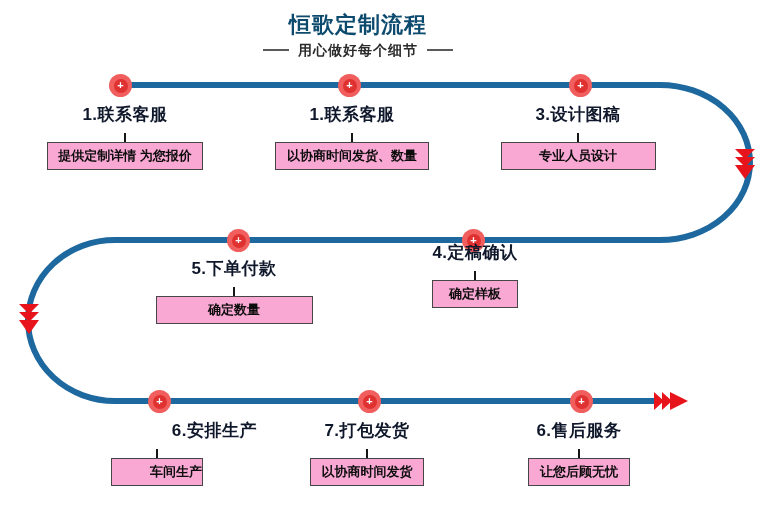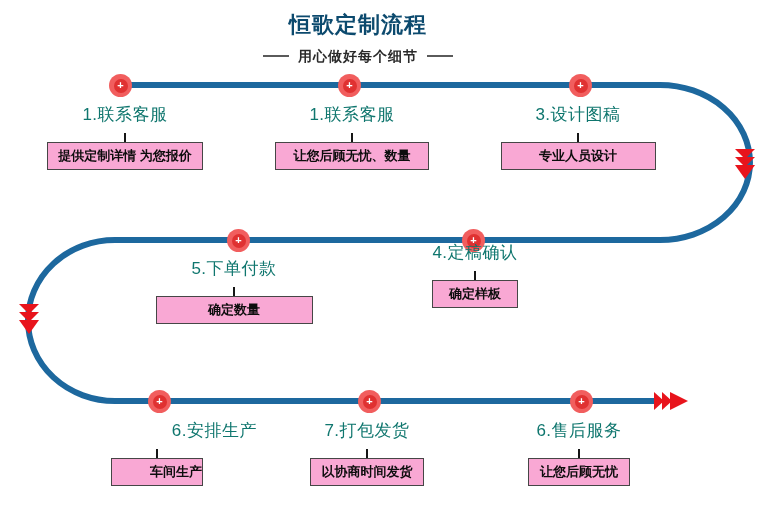--- a/index.html
+++ b/index.html
@@ -4,37 +4,37 @@
 <style>
   html,body{margin:0;padding:0;background:#fff;}
   .stage{
     position:relative;width:780px;height:513px;background:#ffffff;overflow:hidden;
     font-family:"Liberation Sans", sans-serif;color:#111;
   }
   .flow-svg{position:absolute;left:0;top:0;width:780px;height:513px;}
   
   .header{position:absolute;left:0;top:13px;width:716px;text-align:center;}
   .title{margin:0;font-size:22px;line-height:24px;font-weight:bold;color:#0c4a6e;letter-spacing:1px;}
-  .subtitle-row{margin-top:11px;display:flex;align-items:center;justify-content:center;gap:9px;}
+  .subtitle-row{margin-top:5px;display:flex;align-items:center;justify-content:center;gap:9px;}
   .dash-line{width:26px;height:2px;background:#5a5a5a;}
   .subtitle-text{font-size:14px;line-height:16px;font-weight:bold;color:#2b2b2b;letter-spacing:1px;}
   
   .node{
     position:absolute;width:23px;height:23px;border-radius:50%;
     background:#f15e5e;display:flex;align-items:center;justify-content:center;
     box-shadow:0 0 0 0 rgba(0,0,0,0);
   }
   .node-inner{
     width:14px;height:14px;border-radius:50%;background:#e03131;
     display:flex;align-items:center;justify-content:center;
     color:#fff;font-size:11px;line-height:11px;font-weight:bold;
   }
   
   .step{position:absolute;width:200px;text-align:center;}
-  .step-label{font-size:17px;line-height:22px;font-weight:normal;color:#0f766e;letter-spacing:0.5px;}
+  .step-label{font-size:17px;line-height:22px;font-weight:bold;color:#0f172a;letter-spacing:0.5px;}
   .tick{width:2px;height:9px;background:#161616;margin:7px auto 0;}
   .detail-box{
     margin:0 auto;height:26px;line-height:26px;border:1px solid #464646;background:#f9a8d4;
     font-size:13px;font-weight:bold;color:#0d0d0d;white-space:nowrap;overflow:hidden;
   }
   .w1{width:154px}.w2{width:152px}.w3{width:153px}.w4{width:84px}
   .w5{width:155px}.w6{width:90px}.w7{width:112px}.w8{width:100px}
 </style>
 </head>
 <body>
@@ -95,21 +95,21 @@
     </div>
 
   <div class="step" style="left:25px;top:104px;">
     <div class="step-label">1.联系客服</div>
     <div class="tick"></div>
     <div class="detail-box w1">提供定制详情 为您报价</div>
   </div>
   <div class="step" style="left:252px;top:104px;">
     <div class="step-label">1.联系客服</div>
     <div class="tick"></div>
-    <div class="detail-box w2">让您后顾无忧、数量</div>
+    <div class="detail-box w2">以协商时间发货、数量</div>
   </div>
   <div class="step" style="left:478px;top:104px;">
     <div class="step-label">3.设计图稿</div>
     <div class="tick"></div>
     <div class="detail-box w3">专业人员设计</div>
   </div>
 
   <div class="step" style="left:134px;top:258px;">
     <div class="step-label">5.下单付款</div>
     <div class="tick"></div>

